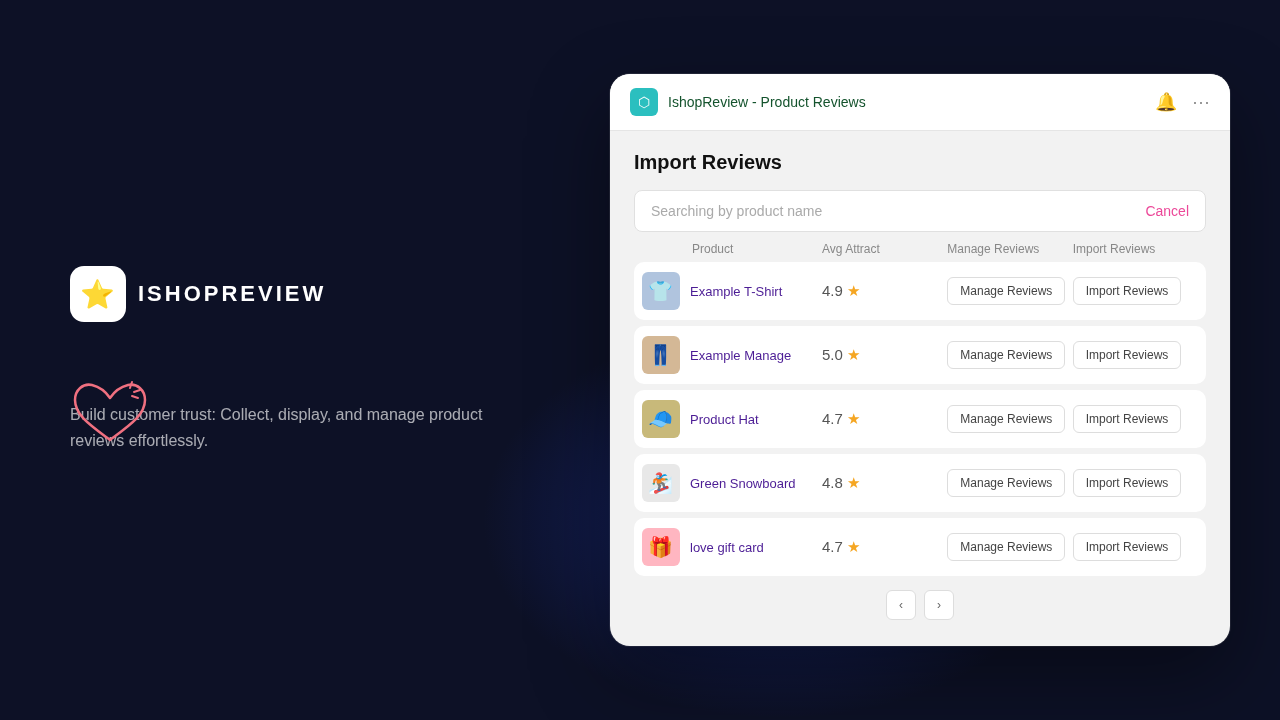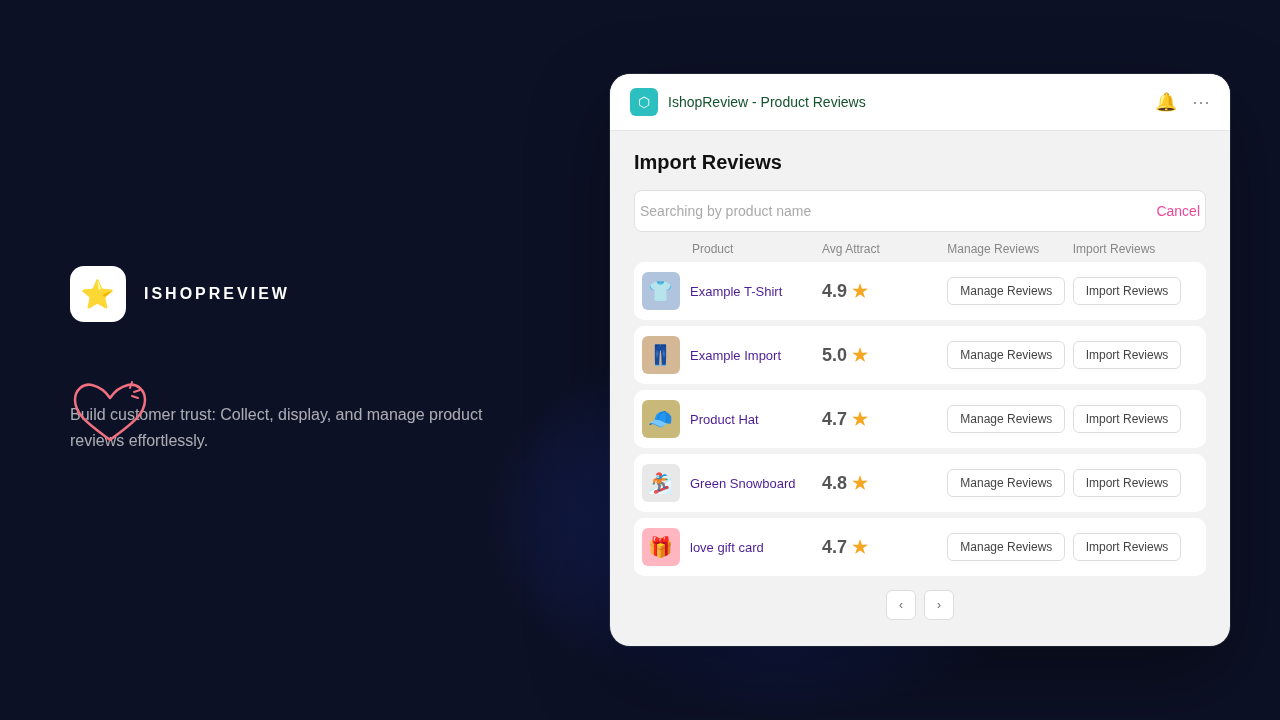--- a/index.html
+++ b/index.html
@@ -48,25 +48,24 @@
       background: white;
       border-radius: 14px;
       display: flex;
       align-items: center;
       justify-content: center;
       font-size: 28px;
     }
 
     .logo-text {
       color: white;
-      font-size: 16px;
+      font-size: 22px;
       font-weight: 600;
       letter-spacing: 3px;
       text-transform: uppercase;
-      margin-left: 6px;
     }
 
     .headline {
       color: white;
       font-size: 52px;
       font-weight: 800;
       line-height: 1.1;
       margin-bottom: 40px;
     }
 
@@ -158,21 +157,21 @@
       font-size: 20px;
       font-weight: 700;
       color: #111;
       margin-bottom: 16px;
     }
 
     
     .search-bar {
       background: white;
       border-radius: 8px;
-      padding: 12px 5px;
+      padding: 12px 16px;
       display: flex;
       align-items: center;
       justify-content: space-between;
       margin-bottom: 4px;
       border: 1px solid #e0e0e0;
     }
 
     .search-placeholder {
       color: #aaa;
       font-size: 14px;
@@ -231,23 +230,22 @@
       font-size: 20px;
     }
 
     .product-name {
       font-size: 13px;
       color: #4c1d95;
       font-weight: 500;
     }
 
     .rating-cell {
-      font-size: 18px;
+      font-size: 15px;
       color: #555;
-      font-weight: bold;
     }
 
     .star {
       color: #f5a623;
     }
 
     .action-btn {
       background: white;
       border: 1px solid #ddd;
       border-radius: 6px;
@@ -357,21 +355,21 @@
       <div>
         <button class="action-btn">Manage Reviews</button>
       </div>
       <div>
         <button class="action-btn">Import Reviews</button>
       </div>
     </div>
           <div class="product-row">
       <div class="product-cell">
         <div class="product-thumb thumb-pants">👖</div>
-        <span class="product-name">Example Import</span>
+        <span class="product-name">Example Manage</span>
       </div>
       <div class="rating-cell">5.0 <span class="star">★</span></div>
       <div>
         <button class="action-btn">Manage Reviews</button>
       </div>
       <div>
         <button class="action-btn">Import Reviews</button>
       </div>
     </div>
           <div class="product-row">

